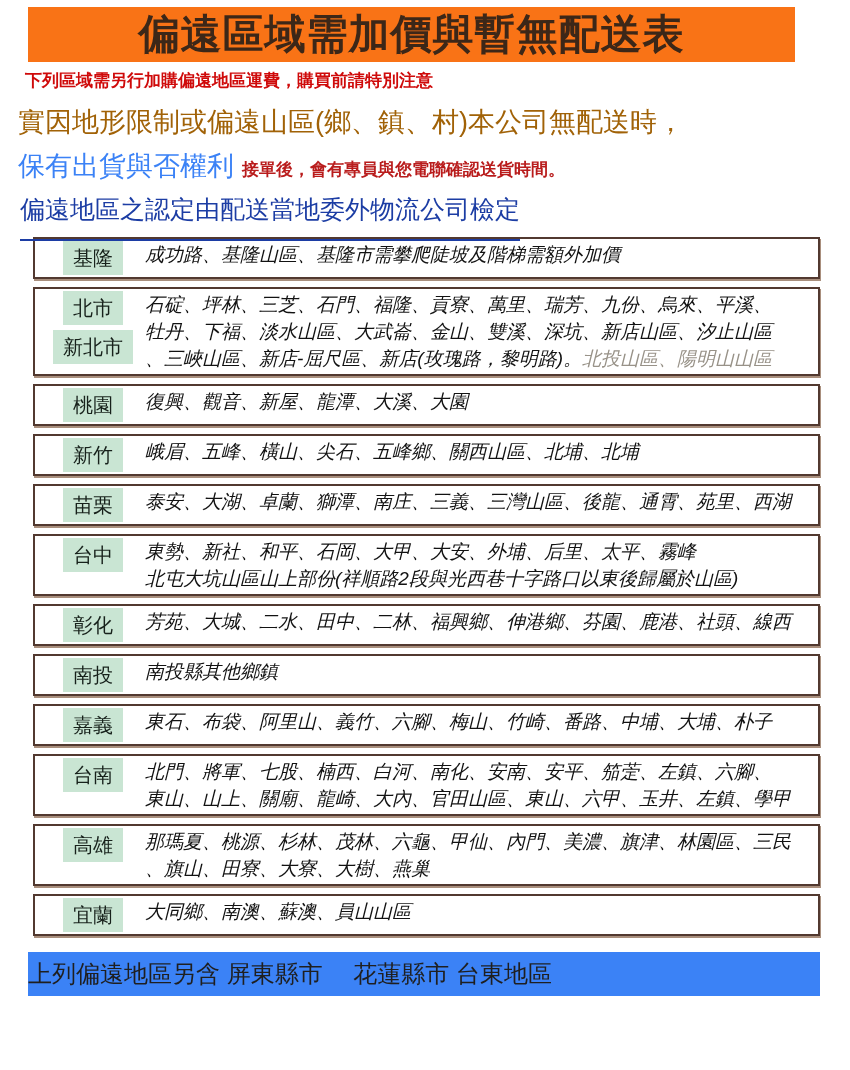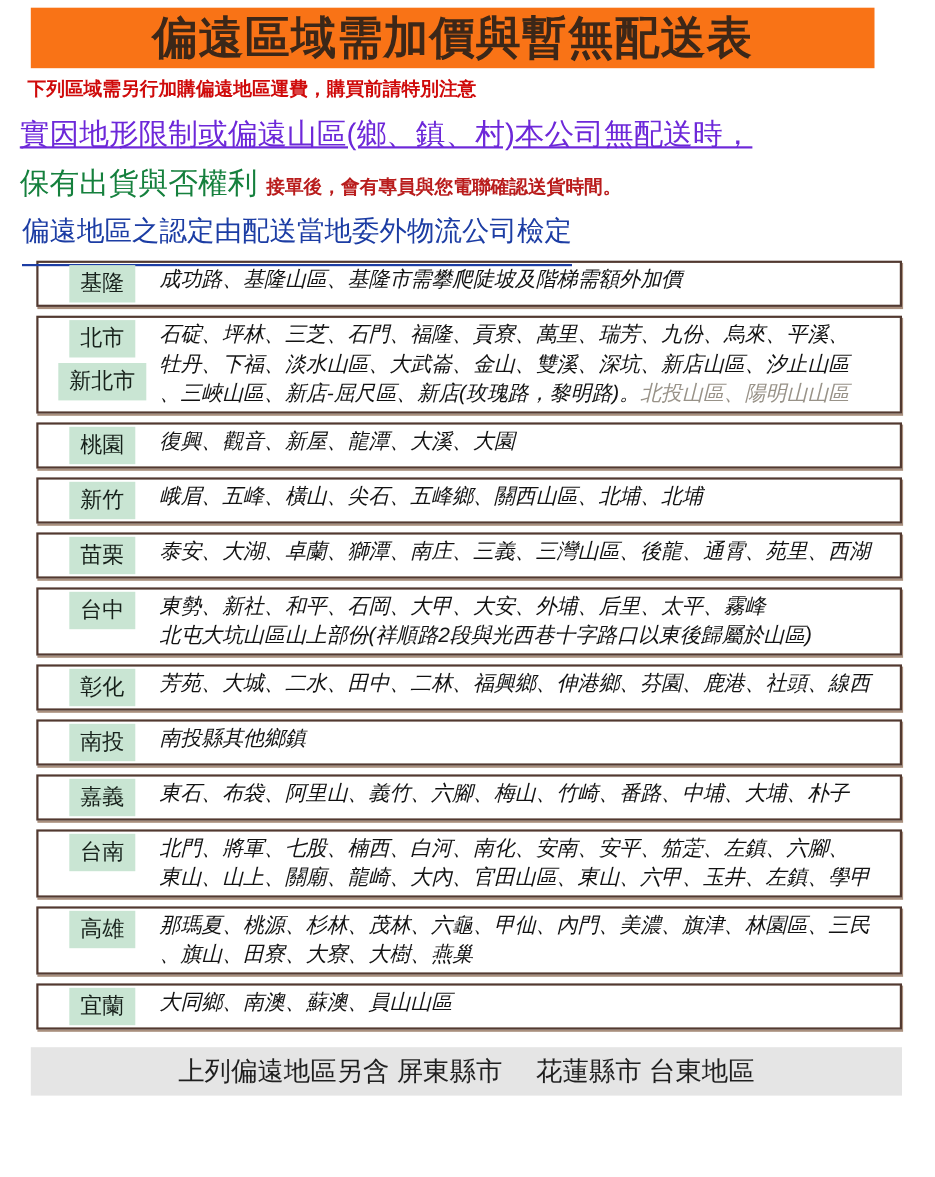--- a/index.html
+++ b/index.html
@@ -9,23 +9,23 @@
   .title-band{
     margin:7px 55px 0 28px; height:55px; width:767px;
     background:#f97316; display:flex; align-items:center; justify-content:center;
   }
   .title-band span{
     font-size:41px; font-weight:bold; color:#3c2718; letter-spacing:1px; white-space:nowrap;
   }
   .subtitle{
     margin:7px 0 0 25px; font-size:17px; font-weight:bold; color:#cf0a0a; white-space:nowrap;
   }
-  .notice1{ margin:12px 0 0 18px; font-size:27px; color:#6d28d9; font-weight:500; white-space:nowrap;text-decoration:underline;}
+  .notice1{ margin:12px 0 0 18px; font-size:27px; color:#a16207; font-weight:500; white-space:nowrap;}
   .notice2{ margin:8px 0 0 18px; white-space:nowrap; display:flex; align-items:baseline;}
-  .notice2 .brown{ font-size:27px; color:#15803d; font-weight:500;}
+  .notice2 .brown{ font-size:27px; color:#3b82f6; font-weight:500;}
   .notice2 .red-inline{ font-size:17px; font-weight:bold; color:#b91c1c; margin-left:8px;}
   .notice3{ margin:9px 0 0 20px; white-space:nowrap;}
   .notice3 span{
     font-size:25px; color:#1c3da4; font-weight:500;
     border-bottom:2px solid #1c3da4; padding-bottom:16px;
   }
 
   .table{ margin:11px 0 0 33px; width:787px; }
   .row{
     display:flex; align-items:flex-start; background:#fff;
@@ -39,21 +39,21 @@
   .label{
     background:#c9e5d3; color:#17211b; font-size:20px; line-height:26px;
     padding:4px 10px; text-align:center; white-space:nowrap;
   }
   .content{ flex:1; display:flex; flex-direction:column; justify-content:center; padding-left:2px;}
   .line{ font-size:19px; line-height:27px; color:#121212; white-space:nowrap;font-style:italic;}
   .line .muted{ color:#989288; }
 
   .footer-band{
     margin:16px 0 0 28px; width:792px; height:44px;
-    background:#e5e5e5; display:flex; align-items:center; justify-content:center;
+    background:#3b82f6; display:flex; align-items:center; 
     font-size:24px; color:#1f1f1f; white-space:pre;
   }
 </style>
 </head>
 <body>
 
 <div>
 
   <div class="title-band">
     <span>偏遠區域需加價與暫無配送表</span>

